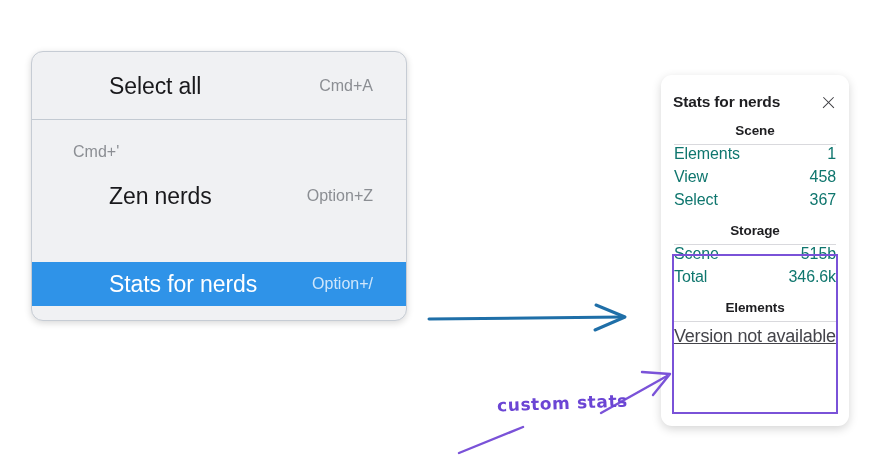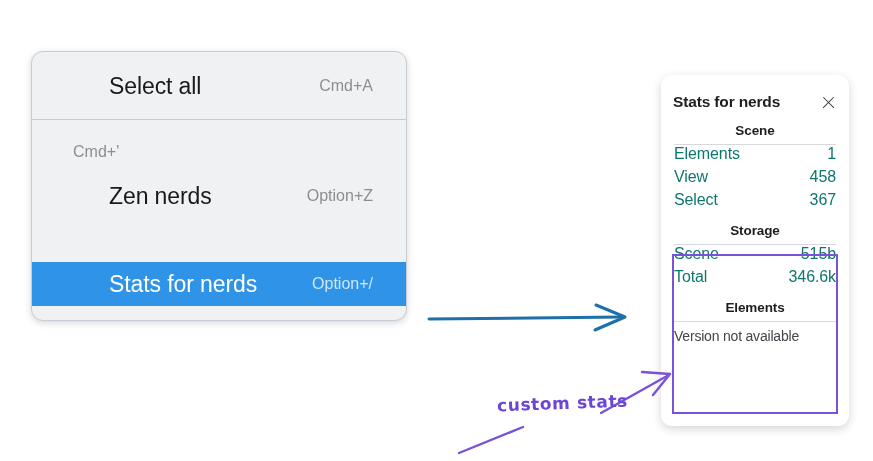--- a/index.html
+++ b/index.html
@@ -142,26 +142,27 @@
     align-items: flex-start;
     justify-content: space-between;
     height: 23px;
     font-size: 16px;
     color: #0f766e;
   }
   .stat-row .sr-key { letter-spacing: -0.1px; }
   .stat-row .sr-val { letter-spacing: -0.1px; }
 
   .note-row {
-    font-size: 14px;
+    font-size: 18px;
     color: #44444a;
     height: 28px;
     display: flex;
     align-items: center;
     letter-spacing: -0.2px;
+    text-decoration: underline;
   }
 
   
   .purple-box {
     position: absolute;
     left: 672px;
     top: 254px;
     width: 166px;
     height: 160px;
     border: 2px solid #7a52d8;

